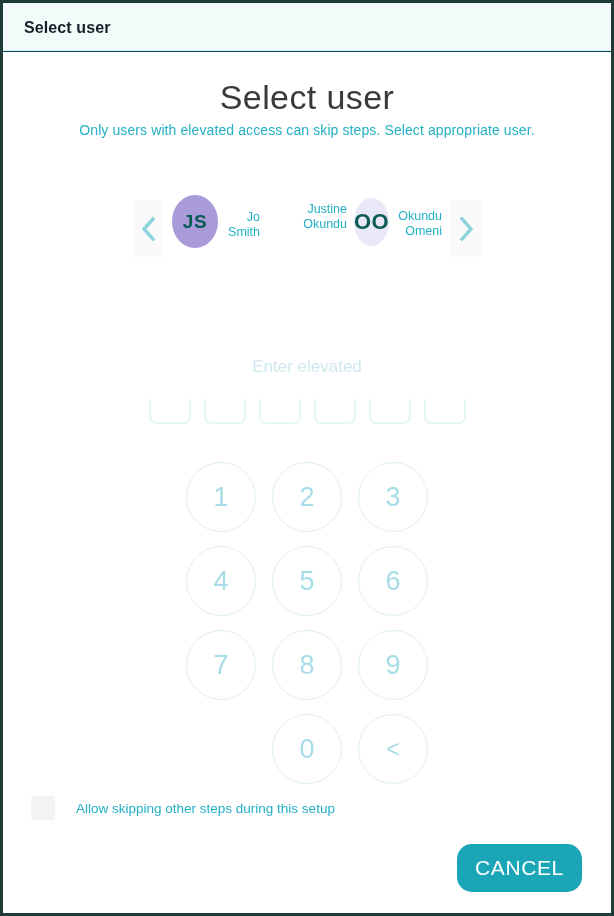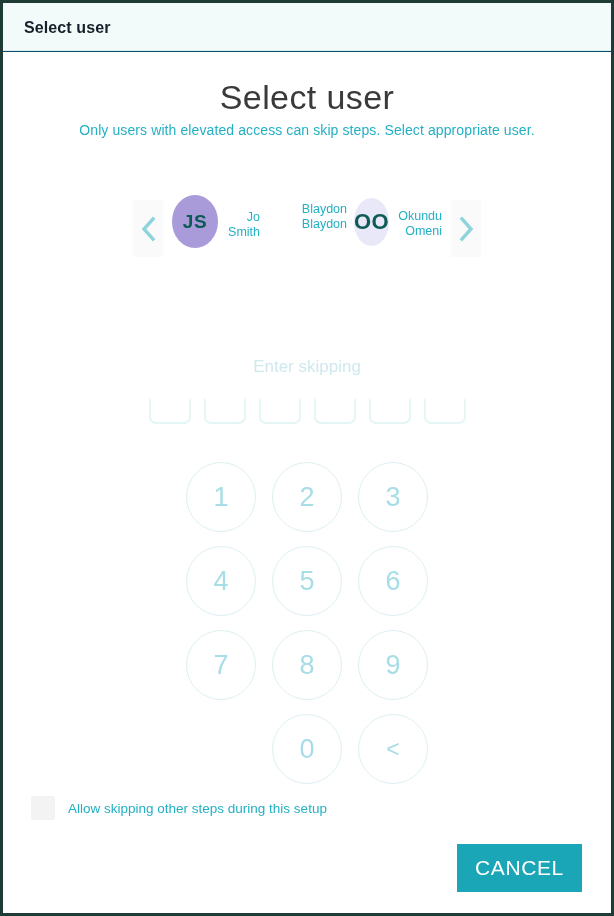--- a/index.html
+++ b/index.html
@@ -227,32 +227,33 @@
     width: 24px;
     height: 24px;
     background: #f3f3f3;
     border-radius: 3px;
     cursor: pointer;
   }
   .checkbox-label {
     font-size: 13.5px;
     color: #23b0c4;
     cursor: pointer;
+    margin-left: 8px;
   }
 
   .cancel-button {
     position: absolute;
     right: 29px;
     top: 792px;
     width: 125px;
     height: 48px;
     background: #1aa6b7;
     color: #ffffff;
     border: none;
-    border-radius: 0;
+    border-radius: 15px;
     font-family: "Liberation Sans", sans-serif;
     font-size: 21px;
     font-weight: 400;
     letter-spacing: .6px;
     cursor: pointer;
   }
 </style>
 </head>
 <body>
 
@@ -279,42 +280,42 @@
         </div>
 
         <div class="user-list">
 
           <div class="user">
             <div class="avatar avatar-lg" style="background:#a99ad9">JS</div>
             <div class="user-name">Jo Smith</div>
           </div>
 
           <div class="user">
-            <div class="user-name">Blaydon Blaydon</div>
+            <div class="user-name">Justine Okundu</div>
           </div>
 
           <div class="user">
             <div class="avatar avatar-sm" style="background:#e9e8f8">OO</div>
             <div class="user-name">Okundu Omeni</div>
           </div>
 
         </div>
 
         <div class="arrow-btn arrow-right">
           <span>
             <svg width="16" height="26" viewBox="0 0 16 26" fill="none">
               <path d="M4 3 L13 13 L4 23" stroke="#8fd4dd" stroke-width="3.4" stroke-linecap="square" stroke-linejoin="miter"></path>
             </svg>
           </span>
         </div>
 
       </div>
     </div>
 
-    <div class="passcode-label">Enter skipping</div>
+    <div class="passcode-label">Enter elevated</div>
 
     <div class="passcode-boxes">
       <div class="pass-box"></div>
       <div class="pass-box"></div>
       <div class="pass-box"></div>
       <div class="pass-box"></div>
       <div class="pass-box"></div>
       <div class="pass-box"></div>
     </div>
 

